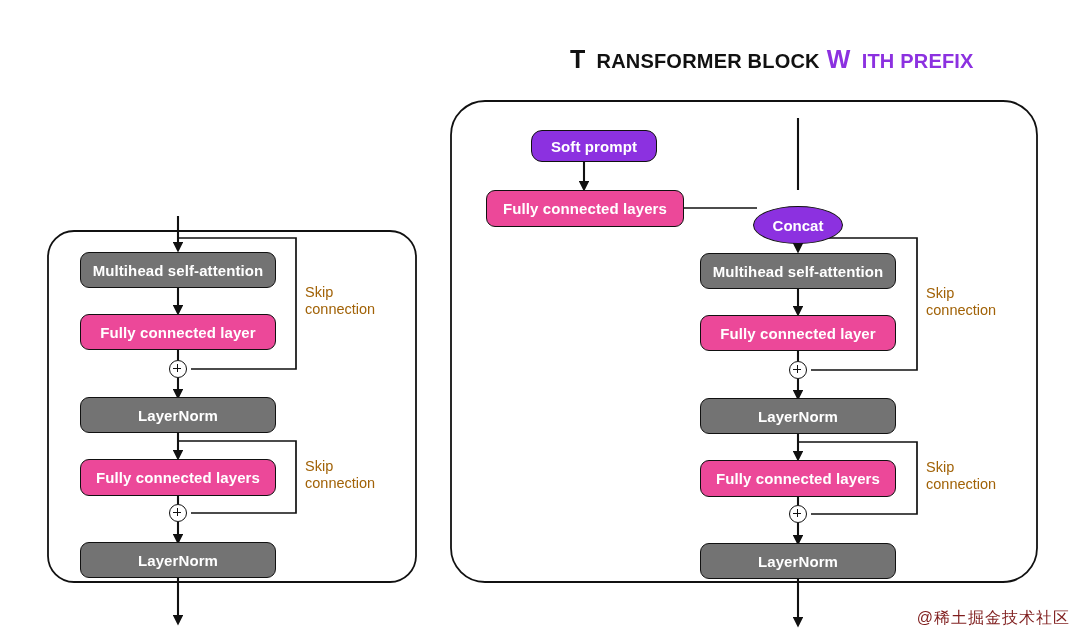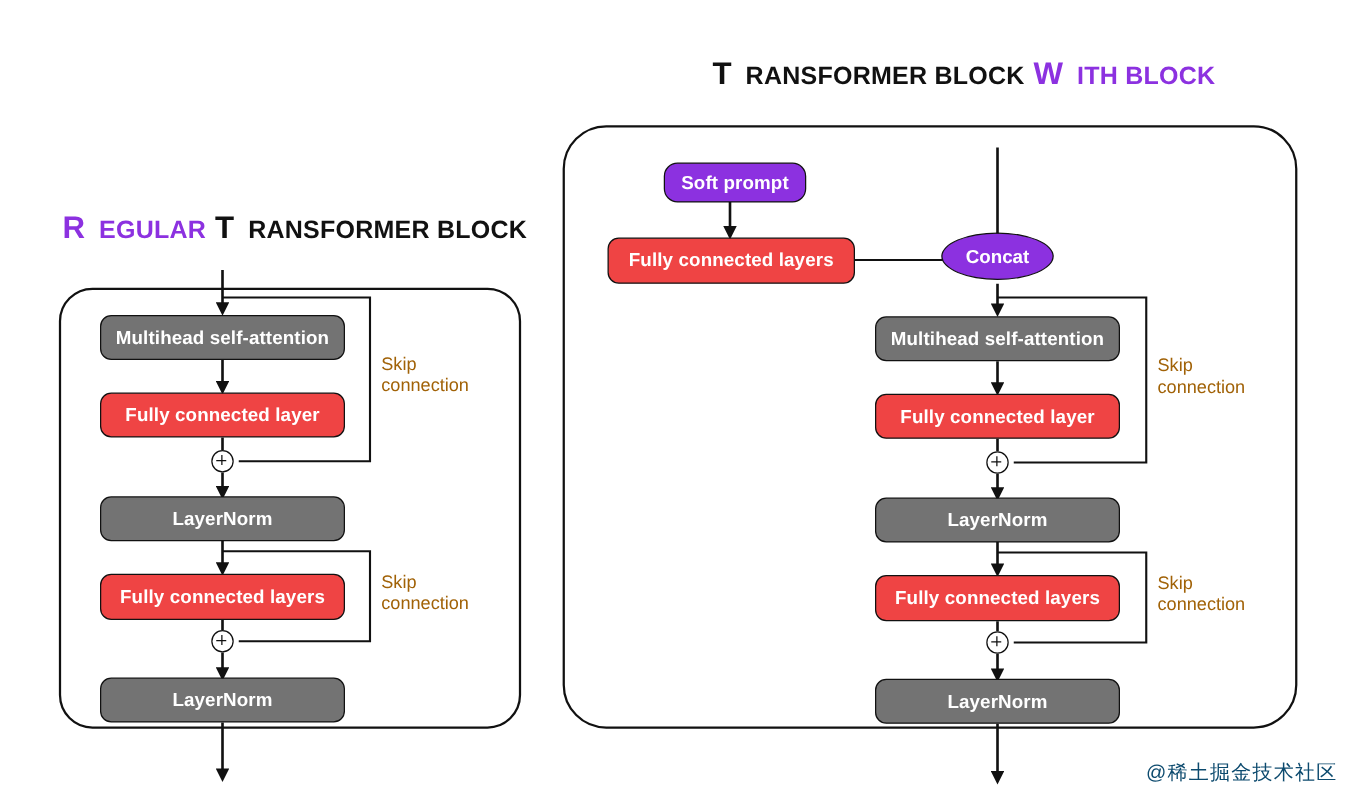--- a/index.html
+++ b/index.html
@@ -54,21 +54,21 @@
     align-items: center;
     justify-content: center;
     color: #ffffff;
     font-weight: bold;
     font-size: 15px;
     border: 1.6px solid #111111;
     border-radius: 9px;
     letter-spacing: .1px;
   }
   .node.gray   { background: #737373; }
-  .node.black  { background: #ef4444; }
+  .node.black  { background: #ec4899; }
   .node.purple { background: #8c31e0; border-radius: 11px; }
 
   .ellipse {
     position: absolute;
     box-sizing: border-box;
     display: flex;
     align-items: center;
     justify-content: center;
     color: #ffffff;
     font-weight: bold;
@@ -104,21 +104,21 @@
   }
   .plus::before { left: 3px;  top: 6.7px; width: 8.4px; height: 1.8px; }
   .plus::after  { top: 3px;  left: 6.7px; height: 8.4px; width: 1.8px; }
 
   
   #watermark {
     position: absolute;
     right: 10px;
     bottom: 8px;
     font-size: 16px;
-    color: #0c4a6e;
+    color: #7f1d1d;
     letter-spacing: 1px;
     white-space: nowrap;
   }
 </style>
 </head>
 <body>
 
 <div id="stage">
 
   <svg class="svg-layer" viewBox="0 0 1080 637" xmlns="http://www.w3.org/2000/svg">
@@ -172,23 +172,20 @@
 
     <line x1="798" y1="433" x2="798" y2="459" stroke="#111111" stroke-width="2.1" marker-end="url(#arrow)"></line>
 
     <line x1="798" y1="497" x2="798" y2="505" stroke="#111111" stroke-width="2.1"></line>
 
     <line x1="798" y1="523" x2="798" y2="543" stroke="#111111" stroke-width="2.1" marker-end="url(#arrow)"></line>
 
     <line x1="798" y1="579" x2="798" y2="625" stroke="#111111" stroke-width="2.1" marker-end="url(#arrow)"></line>
   </svg>
 
-  <div class="title" id="title-left">
-    <span class="cap purple">R</span><span class="sm purple">EGULAR</span><span class="cap"> T</span><span class="sm">RANSFORMER BLOCK</span>
-  </div>
 
   <div class="node gray" style="left:80px; top:252px; width:196px; height:36px;">
     <span>Multihead self-attention</span>
   </div>
 
   <div class="node black" style="left:80px; top:314px; width:196px; height:36px;">
     <span>Fully connected layer</span>
   </div>
 
   <div class="plus" style="left:169px; top:360px;"></div>
@@ -206,32 +203,32 @@
   <div class="node gray" style="left:80px; top:542px; width:196px; height:36px;">
     <span>LayerNorm</span>
   </div>
 
   <div class="skip-label" style="left:305px; top:284px;">Skip
 connection</div>
   <div class="skip-label" style="left:305px; top:458px;">Skip
 connection</div>
 
   <div class="title" id="title-right">
-    <span class="cap">T</span><span class="sm">RANSFORMER BLOCK</span><span class="cap purple"> W</span><span class="sm purple">ITH BLOCK</span>
-  </div>
-
-  <div class="node purple" style="left:531px; top:130px; width:114px; height:32px;">
+    <span class="cap">T</span><span class="sm">RANSFORMER BLOCK</span><span class="cap purple"> W</span><span class="sm purple">ITH PREFIX</span>
+  </div>
+
+  <div class="node purple" style="left:531px; top:130px; width:126px; height:32px;">
     <span>Soft prompt</span>
   </div>
 
   <div class="node black" style="left:486px; top:190px; width:198px; height:37px;">
     <span>Fully connected layers</span>
   </div>
 
-  <div class="ellipse" style="left:753px; top:186px; width:90px; height:38px;">
+  <div class="ellipse" style="left:753px; top:206px; width:90px; height:38px;">
     <span>Concat</span>
   </div>
 
   <div class="node gray" style="left:700px; top:253px; width:196px; height:36px;">
     <span>Multihead self-attention</span>
   </div>
 
   <div class="node black" style="left:700px; top:315px; width:196px; height:36px;">
     <span>Fully connected layer</span>
   </div>

